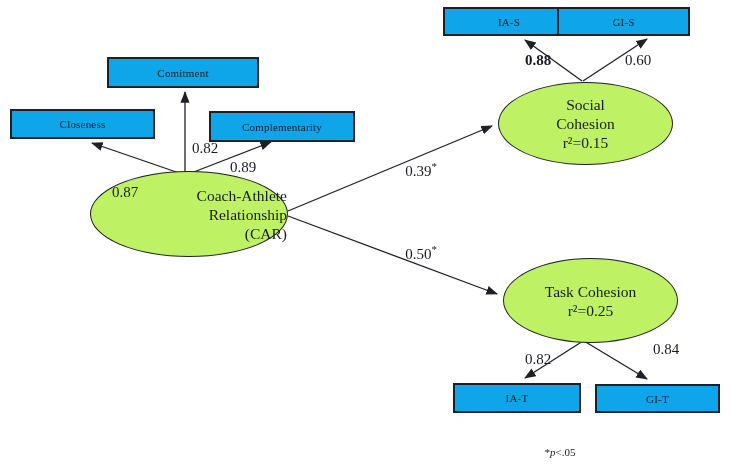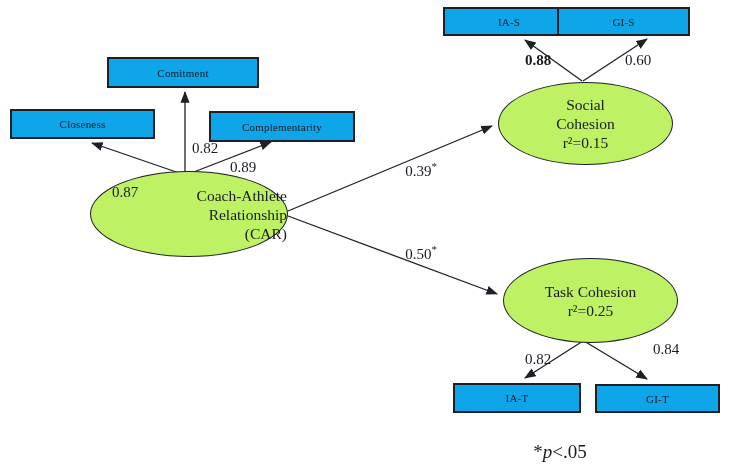--- a/index.html
+++ b/index.html
@@ -60,21 +60,21 @@
     white-space: nowrap;
     background: transparent;
   }
   .coef sup {
     font-size: 11px;
     line-height: 0;
   }
   .note {
     position: absolute;
     transform: translate(-50%, -50%);
-    font-size: 19px;
+    font-size: 11px;
     white-space: nowrap;
   }
   .note .p-italic {
     font-style: italic;
   }
 </style>
 </head>
 <body>
 
 <div class="canvas">

